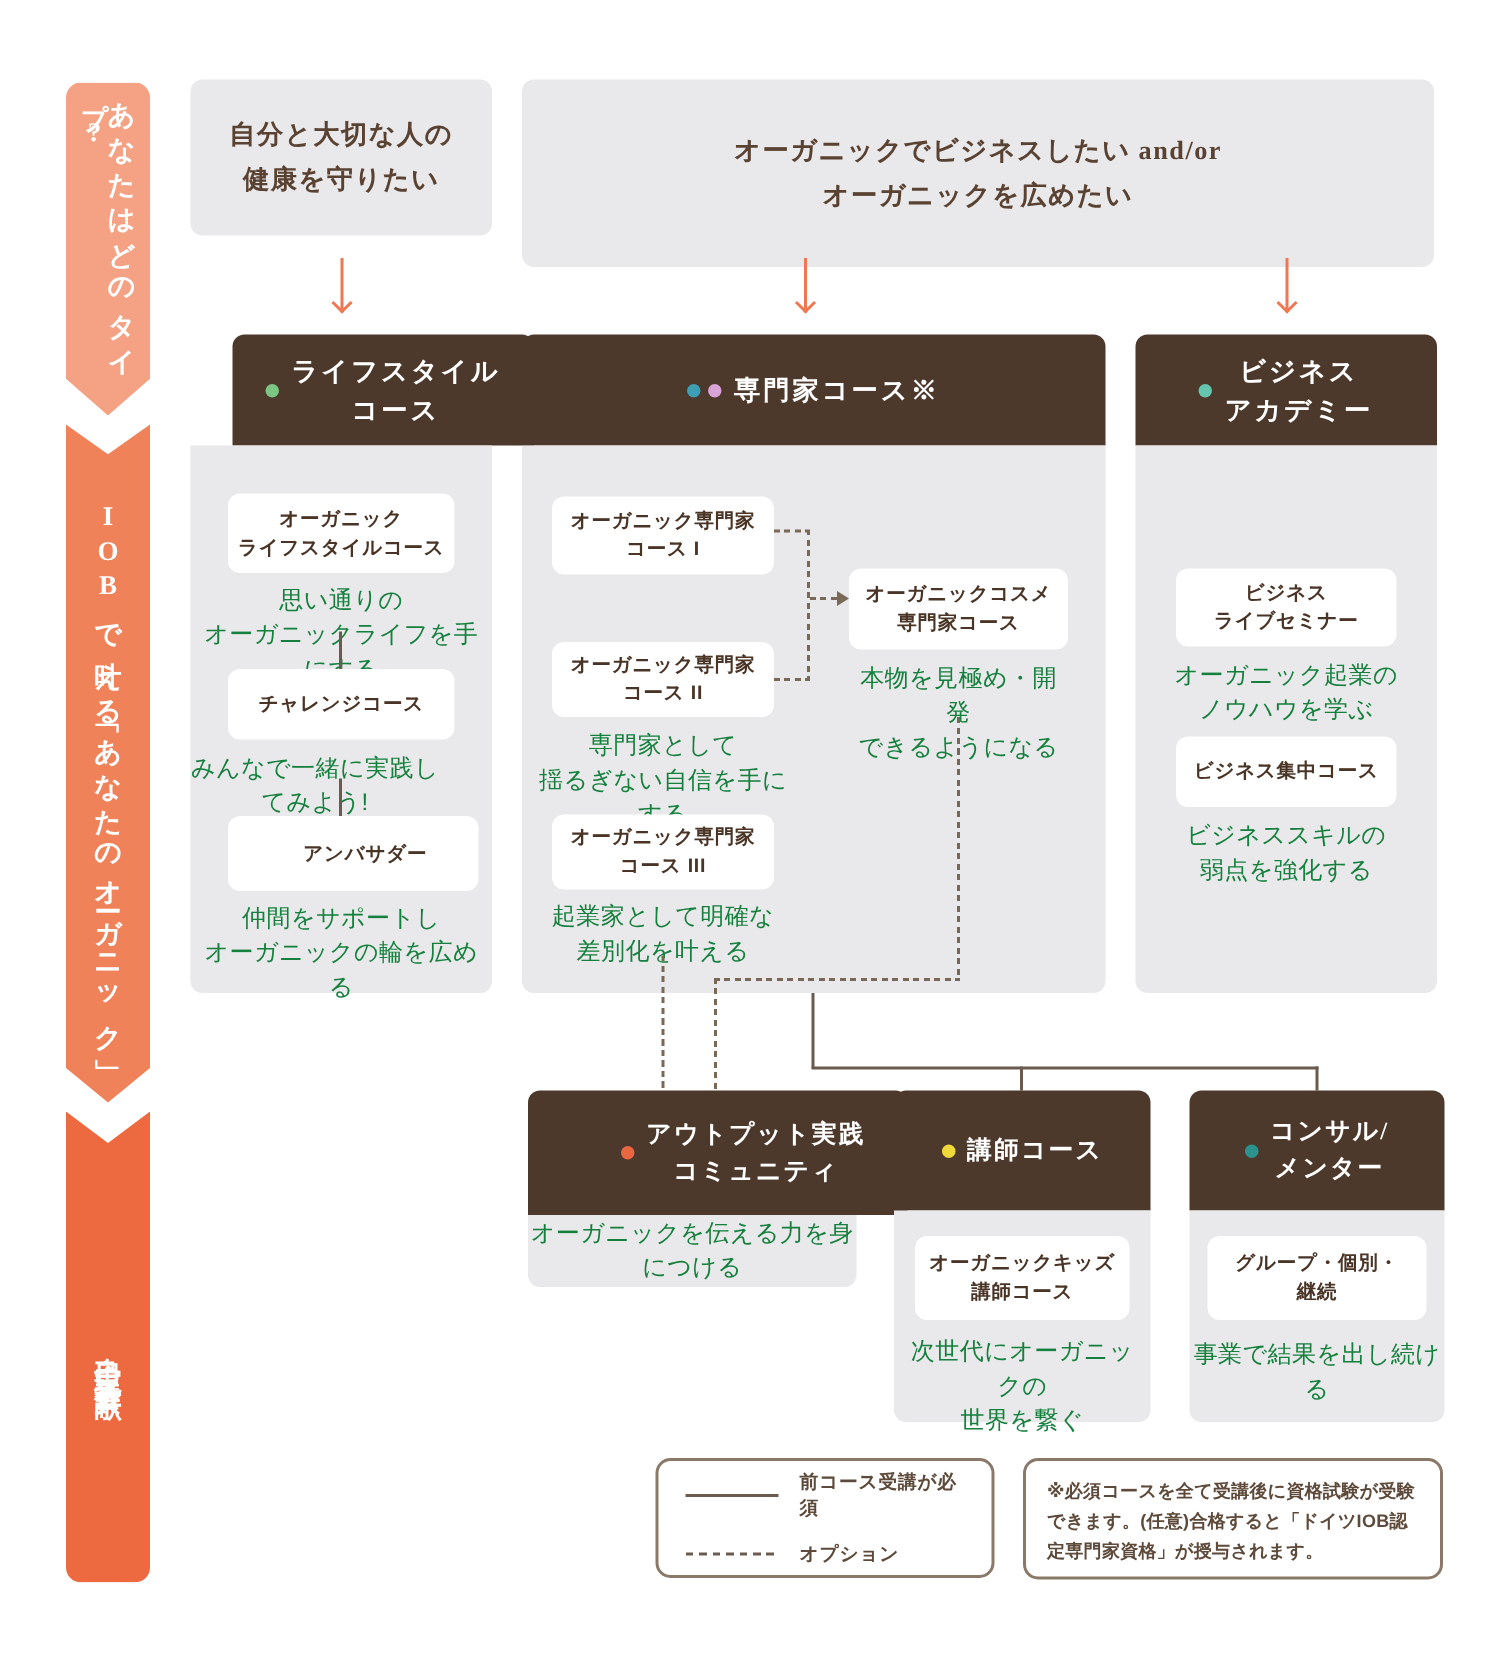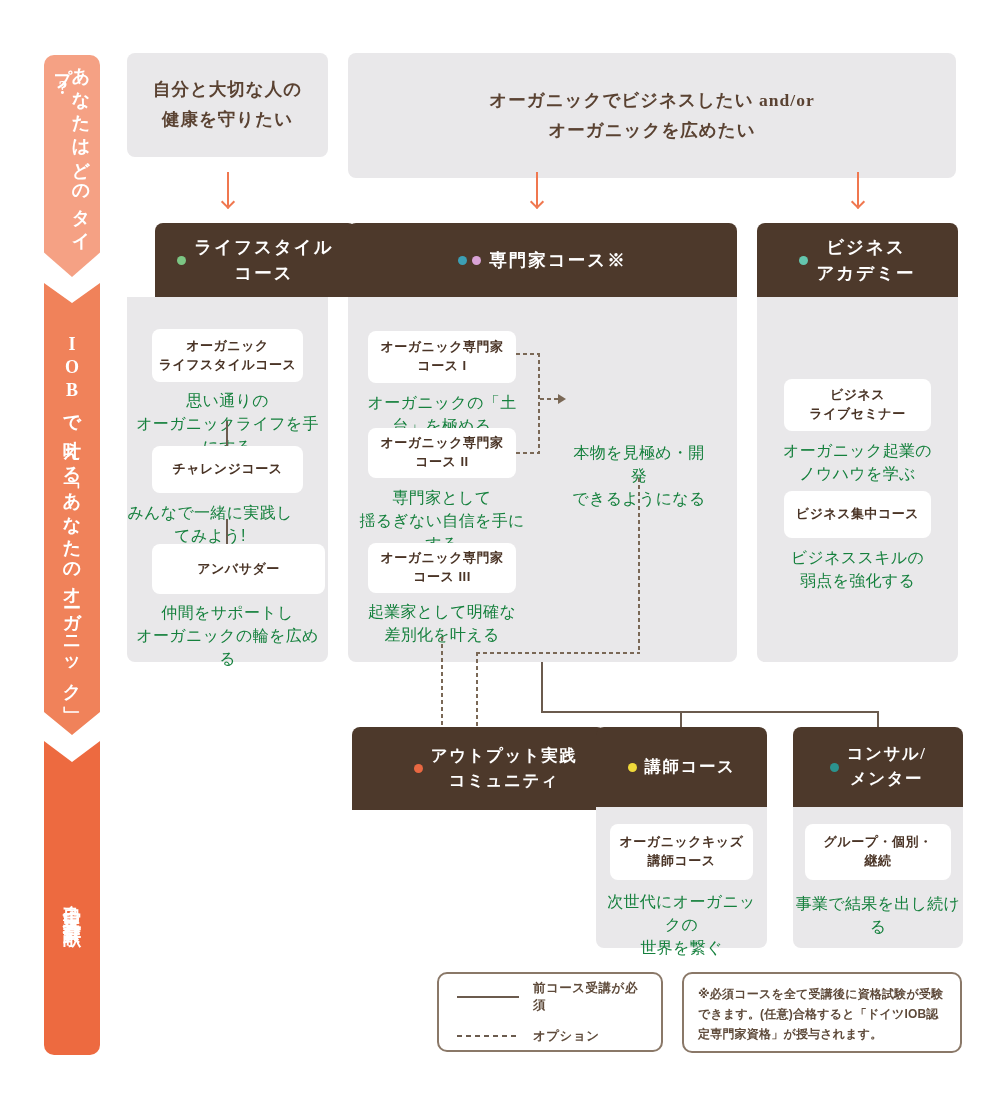--- a/index.html
+++ b/index.html
@@ -110,45 +110,46 @@
   <div class="col-body" style="left:127px;top:297px;width:201px;height:365px;"></div>
 
   <div class="course-box ml" style="left:152px;top:329px;width:151px;height:53px;">オーガニック
 ライフスタイルコース</div>
   <div class="desc ml" style="left:132px;top:389px;width:191px;">思い通りの
 オーガニックライフを手にする</div>
   <div class="sline" style="left:226px;top:421px;width:2px;height:25px;"></div>
   <div class="course-box ml" style="left:152px;top:446px;width:151px;height:47px;">チャレンジコース</div>
   <div class="desc ml" style="left:127px;top:501px;width:166px;">みんなで一緒に実践してみよう!</div>
   <div class="sline" style="left:226px;top:519px;width:2px;height:25px;"></div>
-  <div class="course-box ml" style="left:152px;top:544px;width:173px;height:50px;">アンバサダー</div>
+  <div class="course-box ml" style="left:152px;top:544px;width:151px;height:50px;padding-left:16px;">アンバサダー</div>
   <div class="desc ml" style="left:132px;top:601px;width:191px;">仲間をサポートし
 オーガニックの輪を広める</div>
 
   <div class="col-header" style="left:348px;top:223px;width:389px;height:74px;">
     <span class="dots">
       <span class="dot dot-expert-a"></span>
       <span class="dot dot-expert-b"></span>
     </span>
     <span>専門家コース※</span>
   </div>
   <div class="col-body" style="left:348px;top:297px;width:389px;height:365px;"></div>
 
   <div class="course-box ml" style="left:368px;top:331px;width:148px;height:52px;">オーガニック専門家
 コース I</div>
-  <div class="desc ml" style="left:352px;top:391px;width:180px;">オーガニックの「土台」を極める</div>
   <div class="course-box ml" style="left:368px;top:428px;width:148px;height:50px;">オーガニック専門家
 コース II</div>
   <div class="desc ml" style="left:352px;top:486px;width:180px;">専門家として
 揺るぎない自信を手にする</div>
   <div class="course-box ml" style="left:368px;top:543px;width:148px;height:50px;">オーガニック専門家
 コース III</div>
   <div class="desc ml" style="left:352px;top:600px;width:180px;">起業家として明確な
 差別化を叶える</div>
 
+  <div class="course-box ml" style="left:566px;top:379px;width:146px;height:54px;">オーガニックコスメ
+専門家コース</div>
   <div class="desc ml" style="left:569px;top:441px;width:140px;">本物を見極め・開発
 できるようになる</div>
 
   <div class="dline-h" style="left:516px;top:353px;width:24px;"></div>
   <div class="dline-v" style="left:538px;top:353px;height:101px;"></div>
   <div class="dline-h" style="left:516px;top:452px;width:24px;"></div>
   <div class="dline-h" style="left:540px;top:398px;width:19px;"></div>
   <div class="tri-right" style="left:558px;top:394px;"></div>
   <div class="dline-v" style="left:638px;top:478px;height:176px;"></div>
   <div class="dline-h" style="left:476px;top:652px;width:164px;"></div>
@@ -174,20 +175,23 @@
   <div class="sline" style="left:541px;top:711px;width:338px;height:2px;"></div>
   <div class="sline" style="left:680px;top:711px;width:2px;height:16px;"></div>
   <div class="sline" style="left:877px;top:711px;width:2px;height:16px;"></div>
   <div class="sline" style="left:571px;top:768px;width:25px;height:2px;"></div>
 
   <div class="bot-header" style="left:352px;top:727px;width:219px;height:83px;padding-left:34px;">
     <span class="dot dot-output"></span>
     <span class="ml">アウトプット実践
 コミュニティ</span>
   </div>
+  <div class="bot-body" style="left:352px;top:810px;width:219px;height:48px;display:flex;align-items:center;justify-content:center;">
+    <span class="desc" style="position:static;">オーガニックを伝える力を身につける</span>
+  </div>
 
   <div class="bot-header" style="left:596px;top:727px;width:171px;height:80px;">
     <span class="dot dot-instructor"></span>
     <span>講師コース</span>
   </div>
   <div class="bot-body" style="left:596px;top:807px;width:171px;height:141px;"></div>
   <div class="course-box ml" style="left:610px;top:824px;width:143px;height:56px;">オーガニックキッズ
 講師コース</div>
   <div class="desc ml" style="left:600px;top:890px;width:163px;">次世代にオーガニックの
 世界を繋ぐ</div>

